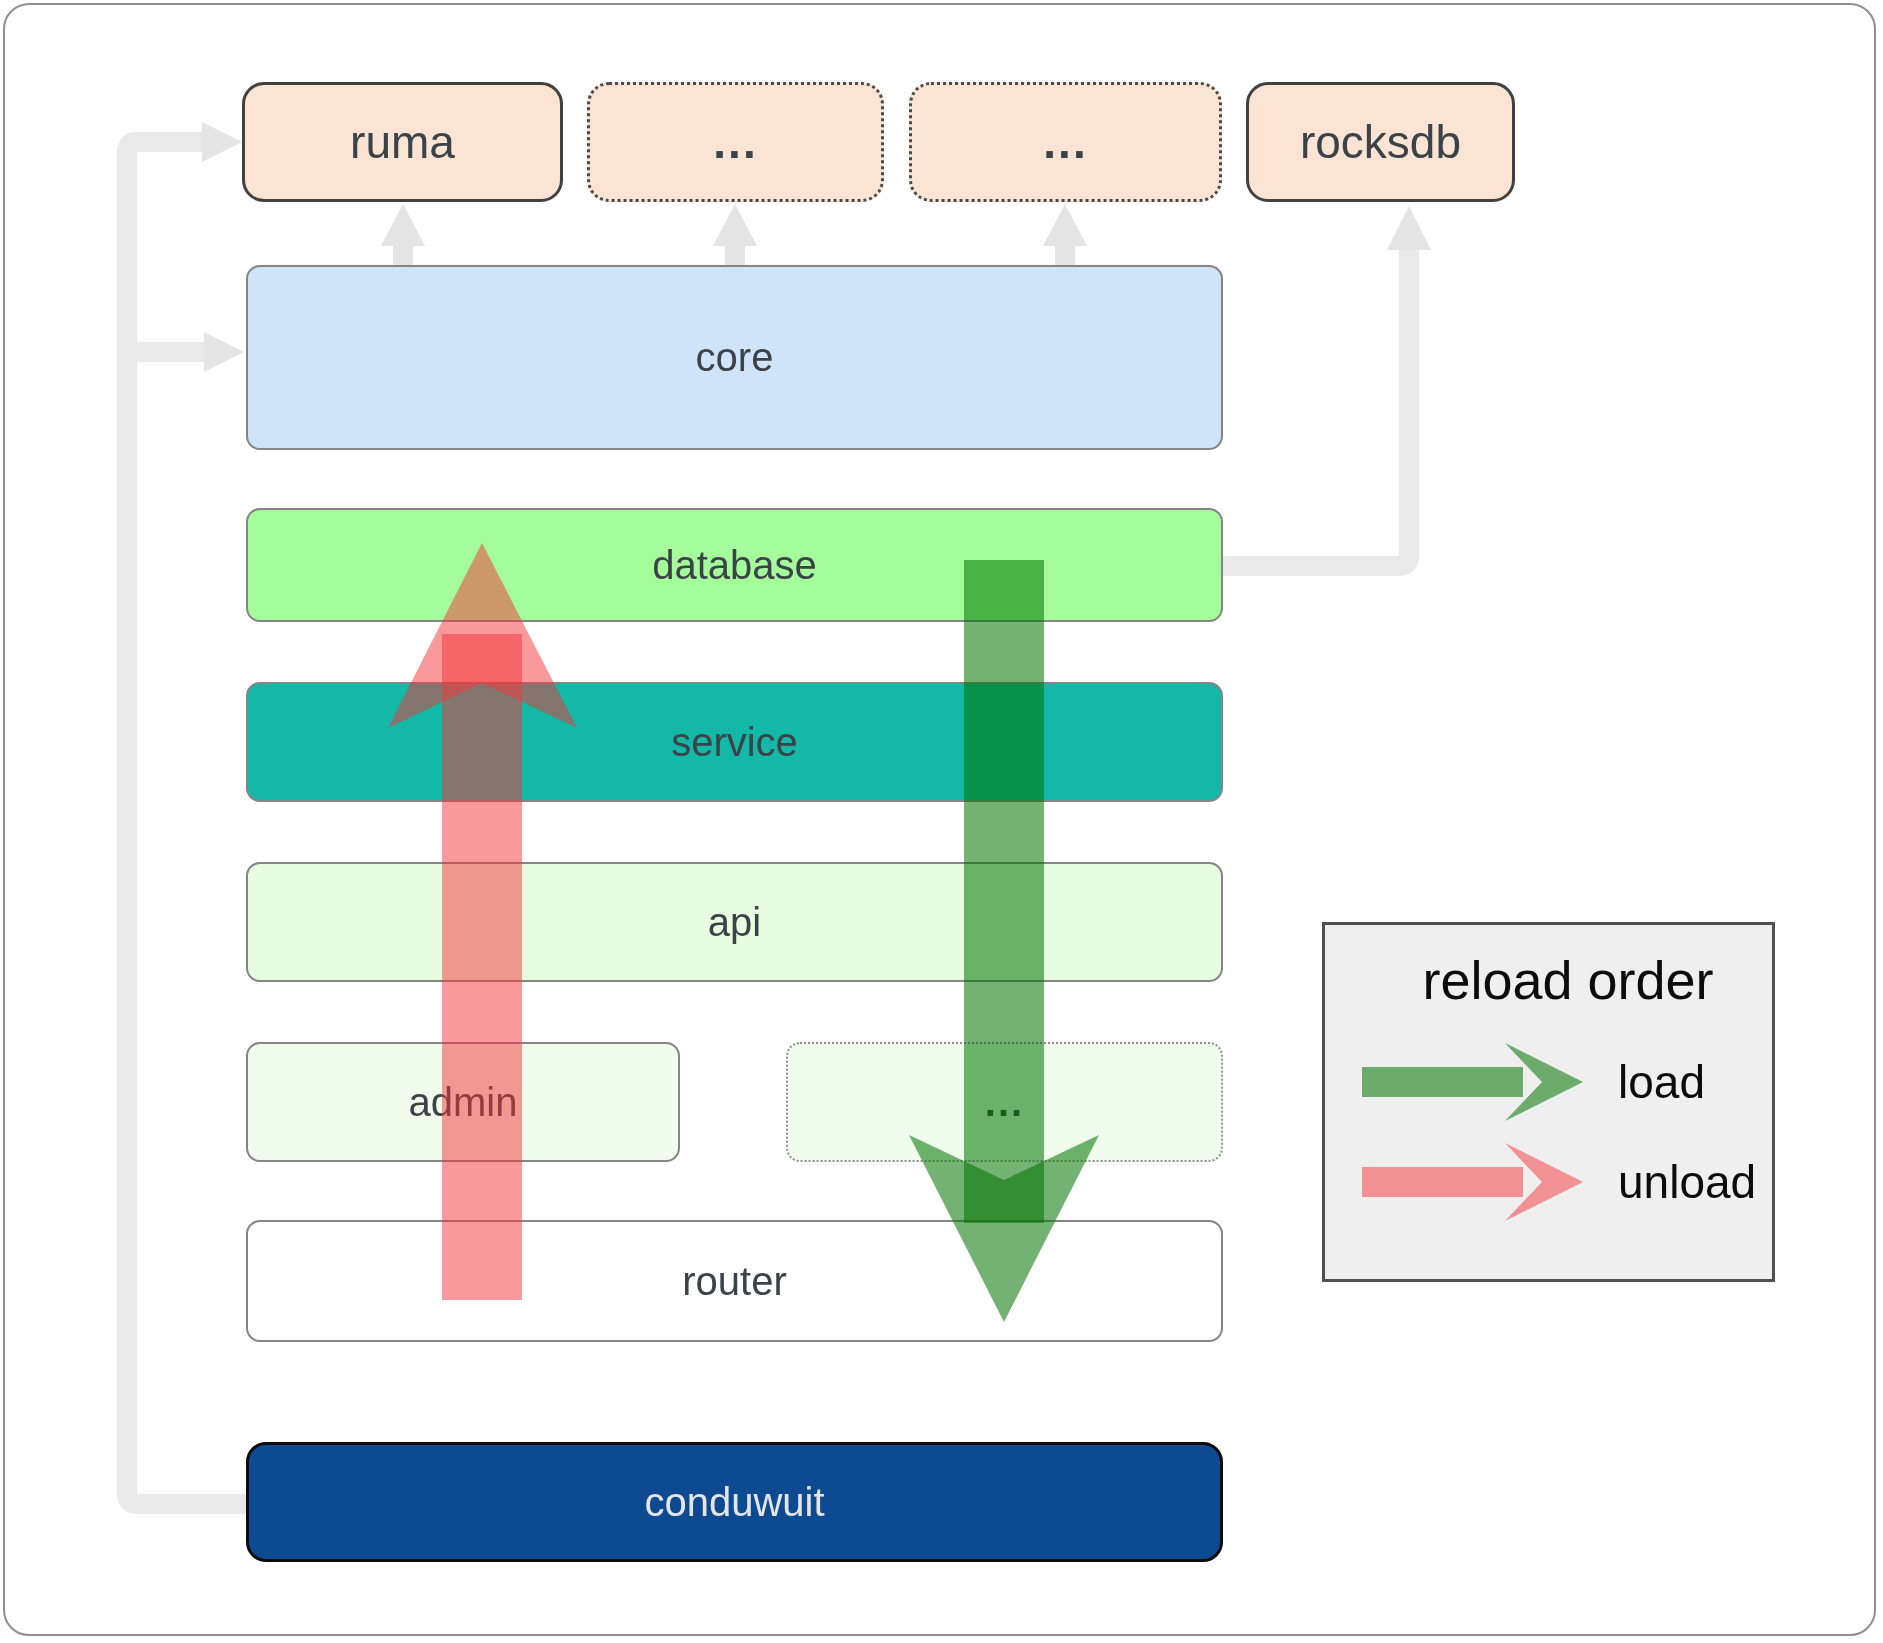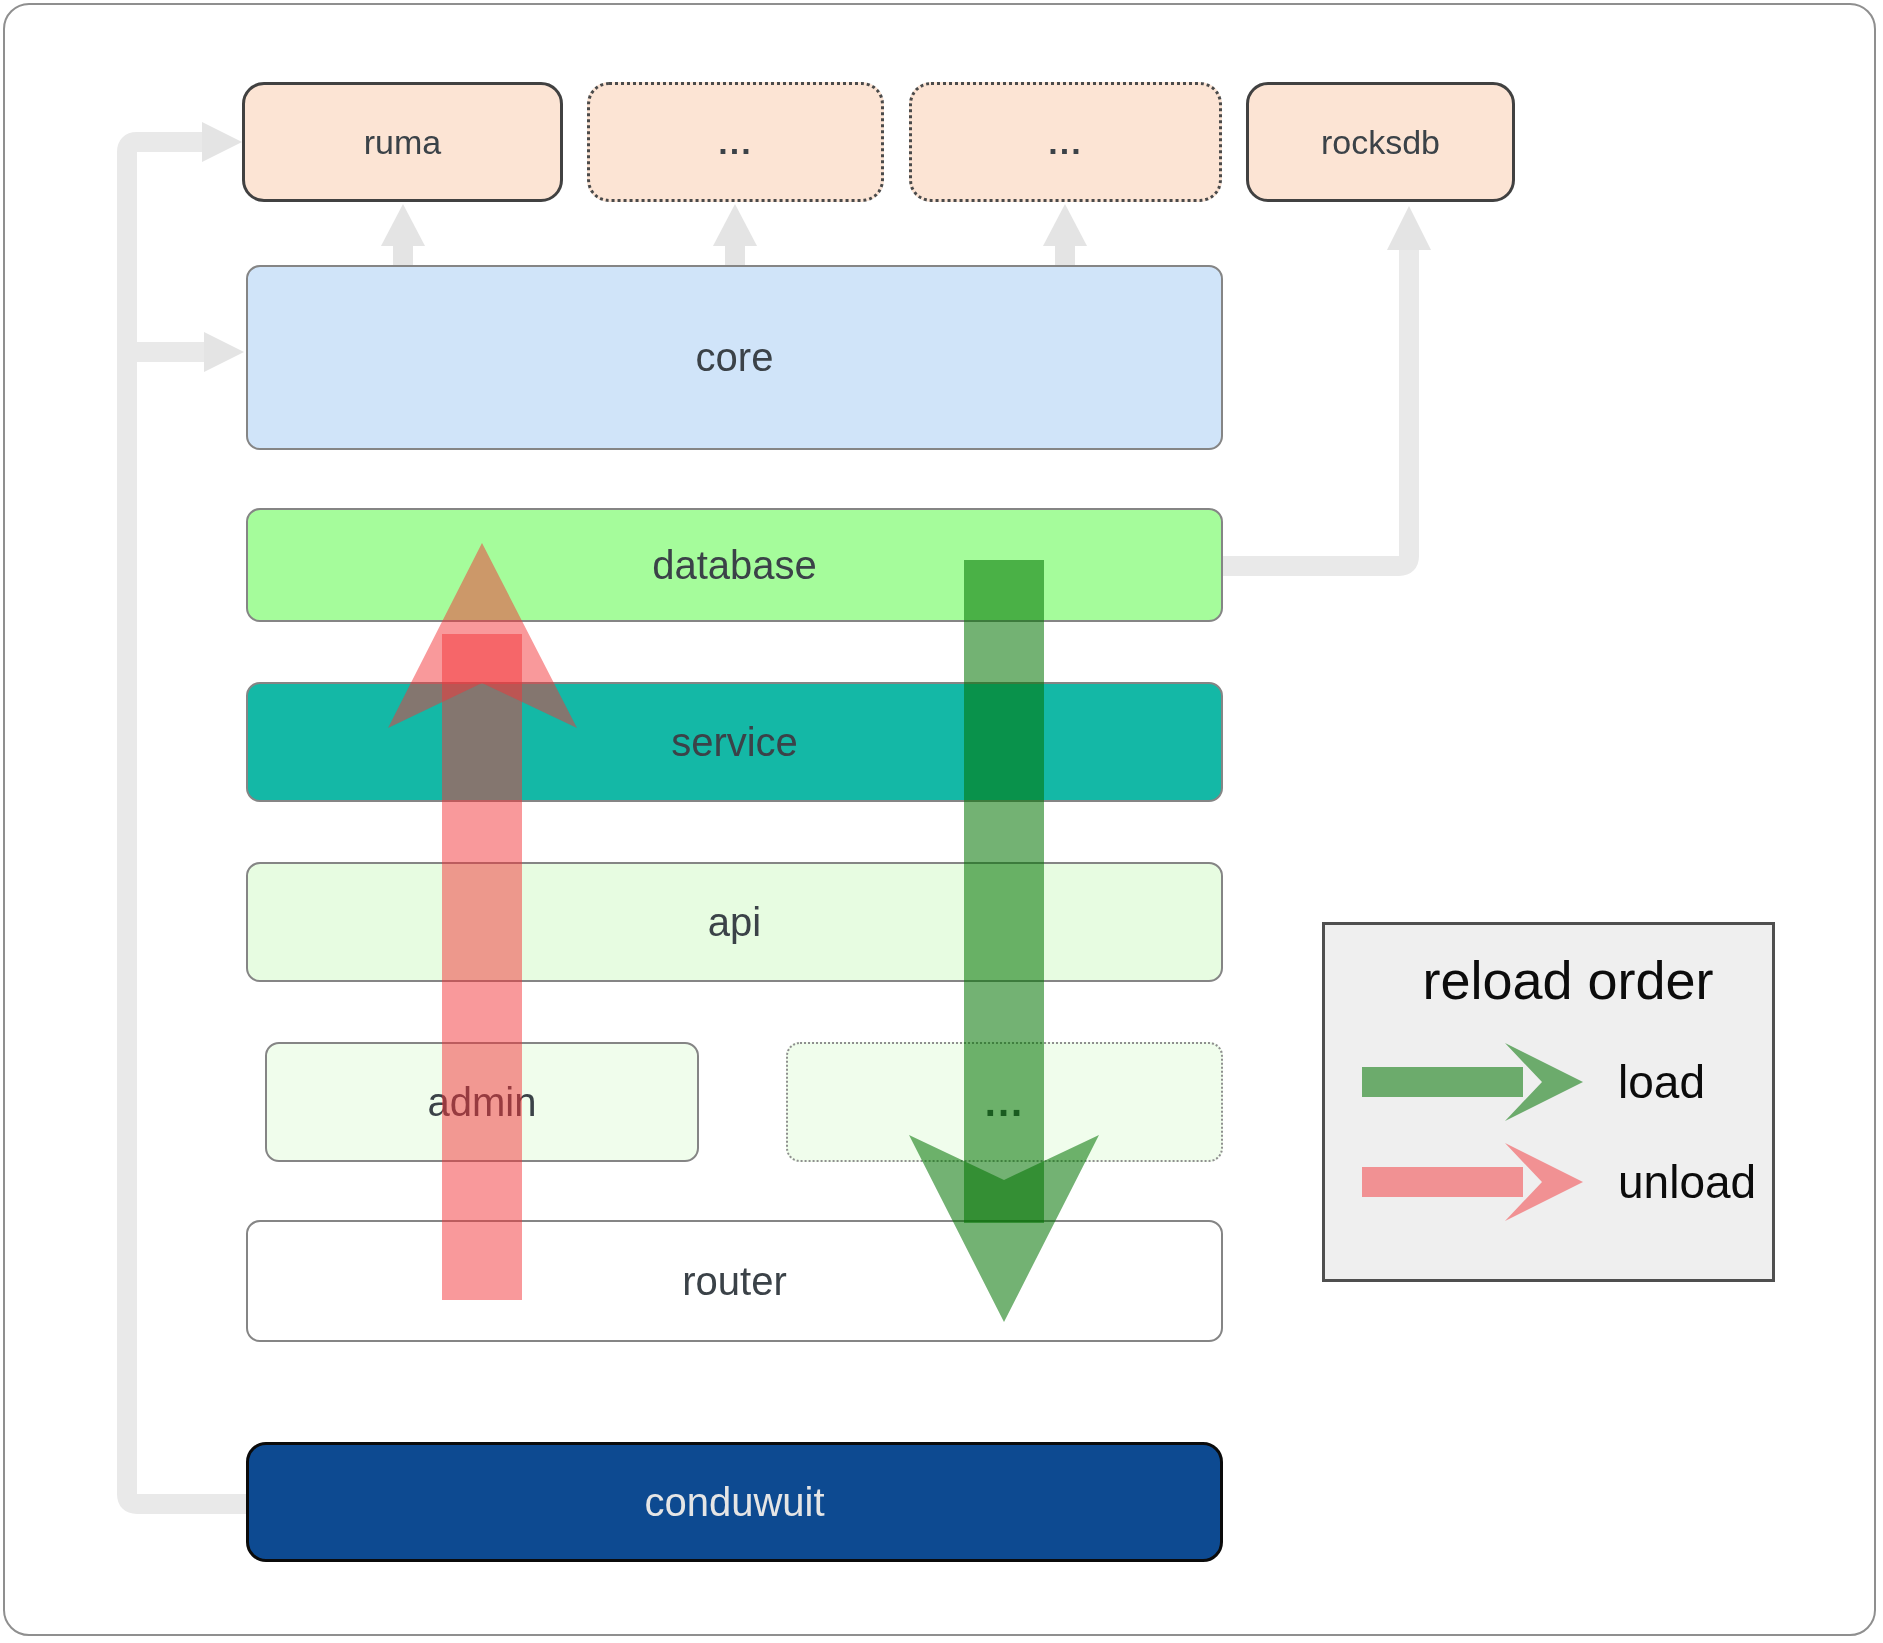--- a/index.html
+++ b/index.html
@@ -10,36 +10,36 @@
   .frame{
     position:absolute;left:3px;top:3px;width:1873px;height:1633px;
     border:2px solid #8f8f8f;border-radius:26px;box-sizing:border-box;
   }
   .layer{position:absolute;left:0;top:0;width:1883px;height:1643px;pointer-events:none;}
   .node{
     position:absolute;display:flex;align-items:center;justify-content:center;
     box-sizing:border-box;color:#3b4248;font-size:40px;
   }
   
-  .ext{height:120px;top:82px;border-radius:22px;background:#fce4d4;font-size:34px;}
+  .ext{height:120px;top:82px;border-radius:22px;background:#fce4d4;font-size:46px;}
   .ext.solid{border:3px solid #414141;}
   .ext.dotted{border:3px dotted #4a4a4a;}
   .n-ruma{left:242px;width:321px;}
   .n-ext1{left:587px;width:297px;}
   .n-ext2{left:909px;width:313px;}
   .n-rocksdb{left:1246px;width:269px;}
   
   .main{left:246px;width:977px;border:2px solid #858585;border-radius:14px;}
   .n-core{top:265px;height:185px;background:#d0e4f9;}
   .n-database{top:508px;height:114px;background:#a5fc9b;}
   .n-service{top:682px;height:120px;background:#14b8a6;}
   .n-api{top:862px;height:120px;background:#e7fce1;}
   .n-router{top:1220px;height:122px;background:#ffffff;}
   .n-admin{left:246px;width:434px;top:1042px;height:120px;background:#f0fdec;
-    border:2px solid #858585;border-radius:14px;margin-left:19px;}
+    border:2px solid #858585;border-radius:14px;}
   .n-adminmore{left:786px;width:437px;top:1042px;height:120px;background:#f0fdec;
     border:2px dotted #8f8f8f;border-radius:14px;}
   .n-conduwuit{left:246px;width:977px;top:1442px;height:120px;background:#0d4a91;
     border:3px solid #0b0b0b;border-radius:20px;color:#e5e5e5;}
   .dots{font-weight:bold;letter-spacing:2px;}
   
   .legend-box{
     position:absolute;left:1322px;top:922px;width:453px;height:360px;
     background:#efefef;border:3px solid #4f4f4f;box-sizing:border-box;
   }

